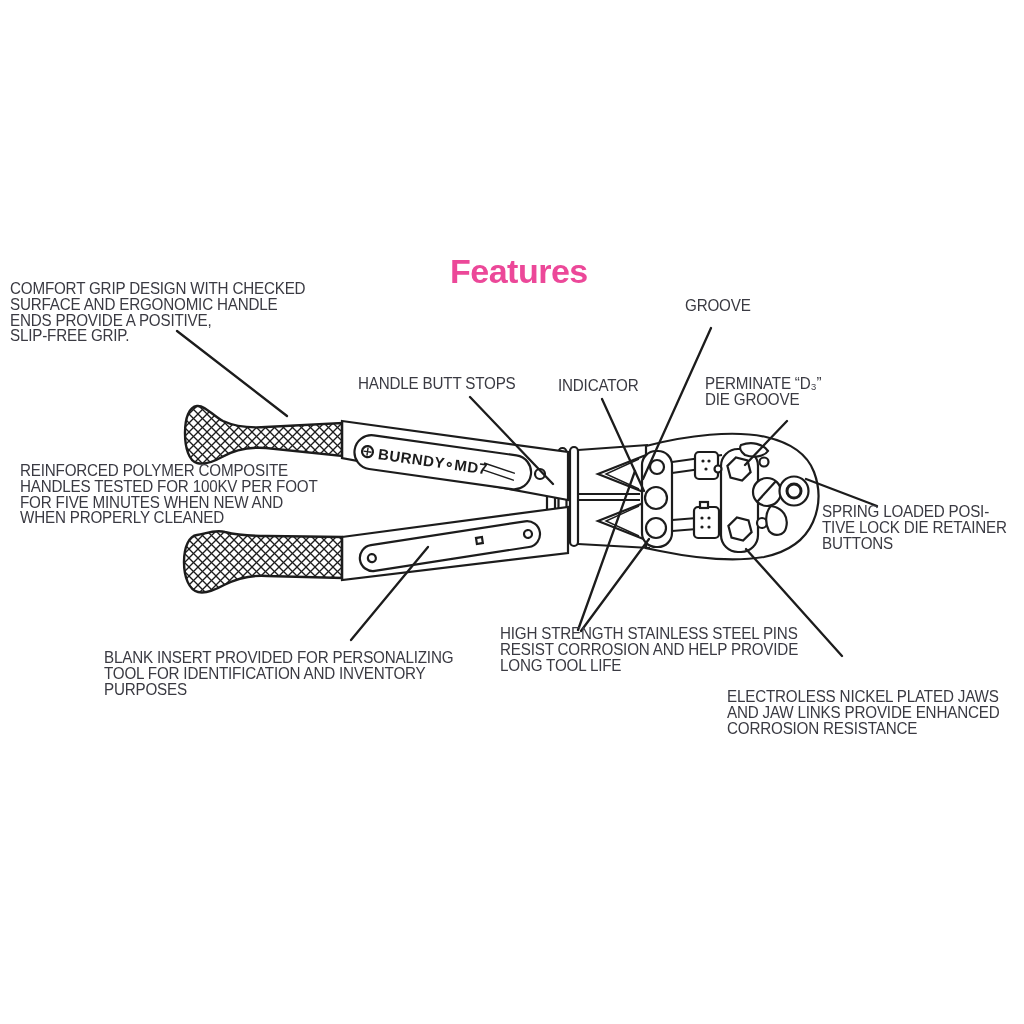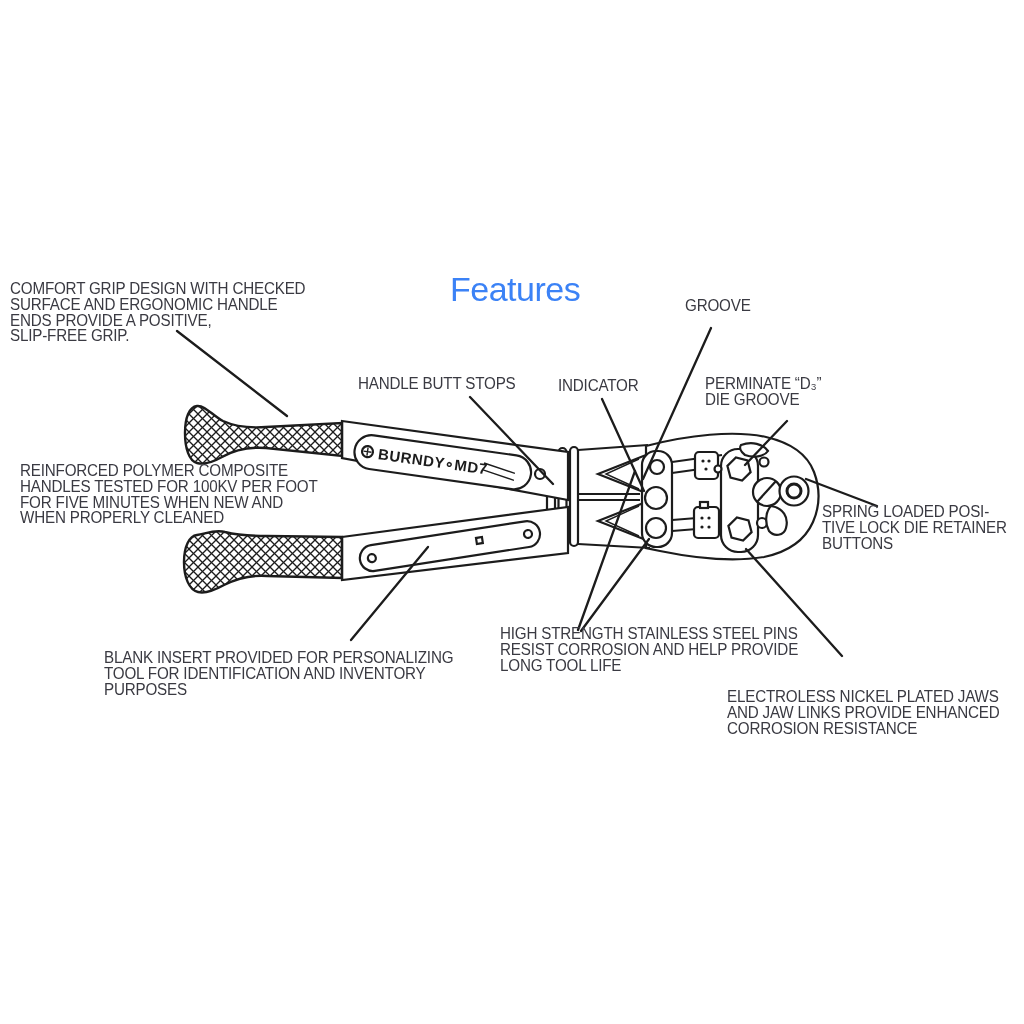--- a/index.html
+++ b/index.html
@@ -6,22 +6,22 @@
   .stage{
     position:relative;width:1024px;height:1024px;background:#ffffff;
     font-family:"Liberation Sans", sans-serif;overflow:hidden;
   }
   .callout{
     position:absolute;color:#3a3a42;font-size:16px;line-height:15.8px;
     letter-spacing:-0.2px;white-space:pre-line;font-weight:400;
     transform:scaleX(0.95);transform-origin:0 0;
   }
   .title{
-    position:absolute;left:450px;top:270px;font-size:34px;font-weight:400;
-    color:#3b82f6;letter-spacing:-0.5px;
+    position:absolute;left:450px;top:252px;font-size:34px;font-weight:700;
+    color:#ec4899;letter-spacing:-0.5px;
   }
   svg.art{position:absolute;left:0;top:0;width:1024px;height:1024px;}
   .lead{stroke:#1c1c1c;stroke-width:2.3;fill:none;stroke-linecap:round;}
   .ln{stroke:#1c1c1c;stroke-width:2.2;fill:none;}
   .fw{fill:#ffffff;stroke:#1c1c1c;stroke-width:2.2;}
   .thin{stroke:#1c1c1c;stroke-width:1.4;fill:none;}
 </style>
 </head>
 <body>
 

